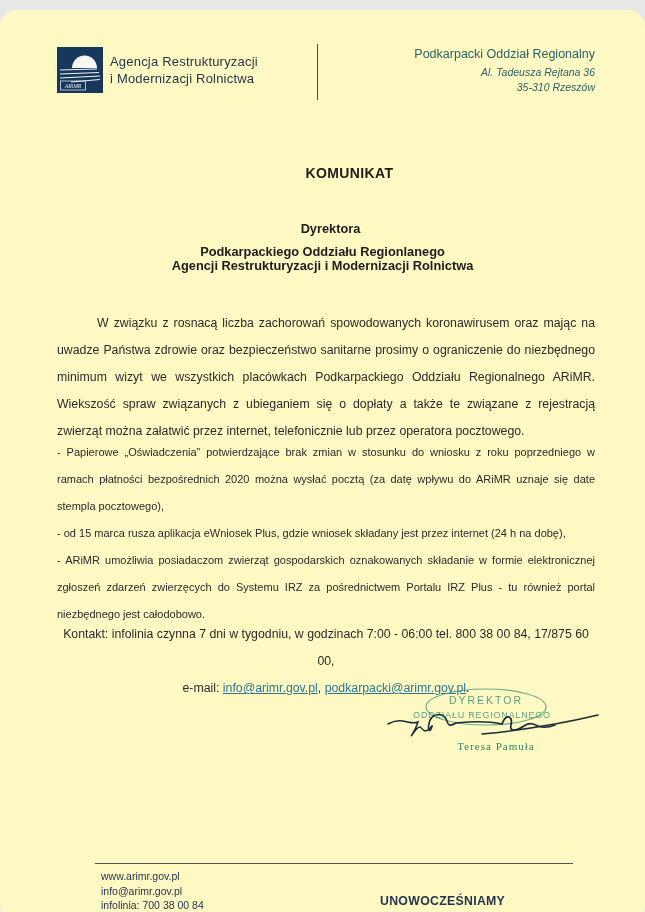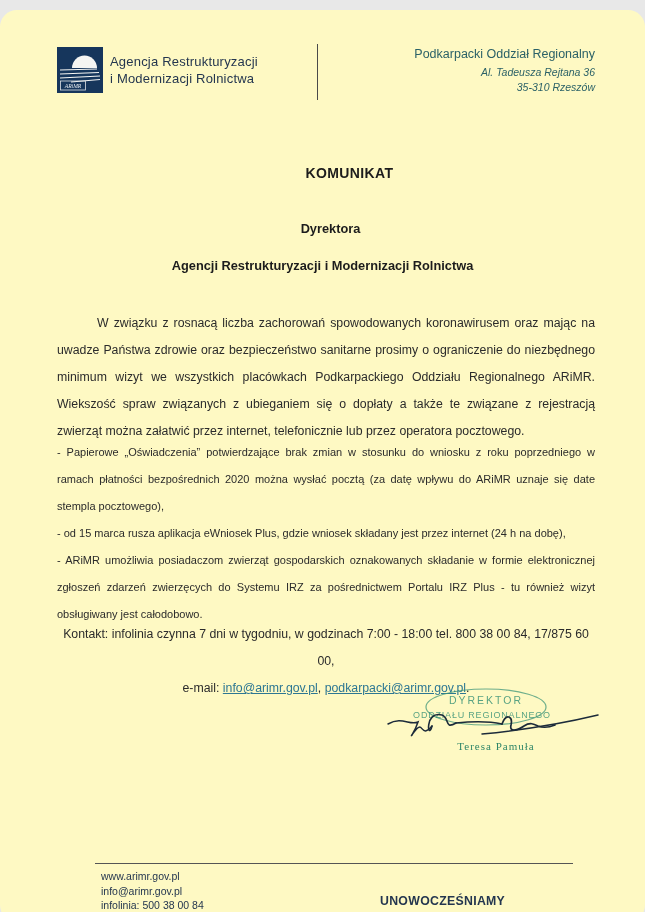--- a/index.html
+++ b/index.html
@@ -96,32 +96,33 @@
   <div class="header-divider"></div>
 
   <div class="office-block">
     <div class="office-line1">Podkarpacki Oddział Regionalny</div>
     <div class="office-line2">Al. Tadeusza Rejtana 36</div>
     <div class="office-line3">35-310 Rzeszów</div>
   </div>
 
   <div class="doc-title">KOMUNIKAT</div>
   <div class="subtitle s1">Dyrektora</div>
+  <div class="subtitle s2">Podkarpackiego Oddziału Regionlanego</div>
   <div class="subtitle s3">Agencji Restrukturyzacji i Modernizacji Rolnictwa</div>
 
   <div class="para1">W związku z rosnacą liczba zachorowań spowodowanych koronawirusem oraz mając na uwadze Państwa zdrowie oraz bezpieczeństwo sanitarne prosimy o ograniczenie do niezbędnego minimum wizyt we wszystkich placówkach Podkarpackiego Oddziału Regionalnego ARiMR. Wiekszość spraw związanych z ubieganiem się o dopłaty a także te związane z rejestracją zwierząt można załatwić przez internet, telefonicznie lub przez operatora pocztowego.</div>
 
   <div class="bullets">
     <p>- Papierowe „Oświadczenia” potwierdzające brak zmian w stosunku do wniosku z roku poprzedniego w ramach płatności bezpośrednich 2020 można wysłać pocztą (za datę wpływu do ARiMR uznaje się date stempla pocztowego),</p>
     <p>- od 15 marca rusza aplikacja eWniosek Plus, gdzie wniosek składany jest przez internet (24 h na dobę),</p>
-    <p>- ARiMR umożliwia posiadaczom zwierząt gospodarskich oznakowanych składanie w formie elektronicznej zgłoszeń zdarzeń zwierzęcych do Systemu IRZ za pośrednictwem Portalu IRZ Plus - tu również wizyt obsługiwany jest całodobowo.</p>
+    <p>- ARiMR umożliwia posiadaczom zwierząt gospodarskich oznakowanych składanie w formie elektronicznej zgłoszeń zdarzeń zwierzęcych do Systemu IRZ za pośrednictwem Portalu IRZ Plus - tu również portal niezbędnego jest całodobowo.</p>
   </div>
 
   <div class="contact">
-    <div>Kontakt:   infolinia czynna 7 dni w tygodniu, w godzinach 7:00 - 18:00 tel. 800 38 00 84, 17/875 60 00,</div>
+    <div>Kontakt:   infolinia czynna 7 dni w tygodniu, w godzinach 7:00 - 06:00 tel. 800 38 00 84, 17/875 60 00,</div>
     <div>
       <span>e-mail: </span><a href="#">info@arimr.gov.pl</a><span>, </span><a href="#">podkarpacki@arimr.gov.pl</a><span>.</span>
     </div>
   </div>
 
   <div class="stamp">
     <svg width="220" height="85" viewBox="0 0 220 85">
       <ellipse cx="102" cy="25" rx="60" ry="18" fill="none" stroke="#3c9478" stroke-width="1.2" opacity="0.75"></ellipse>
       <text x="102" y="22" text-anchor="middle" font-size="10.5" letter-spacing="2" fill="#3c9478" opacity="0.85">DYREKTOR</text>
       <text x="98" y="36" text-anchor="middle" font-size="9" letter-spacing="0.8" fill="#3c9478" opacity="0.85">ODDZIAŁU REGIONALNEGO</text>
@@ -134,21 +135,21 @@
       </g>
       <text x="112" y="68" text-anchor="middle" font-size="11" letter-spacing="1" fill="#2f8668" font-family="Liberation Serif, serif">Teresa Pamuła</text>
     </svg>
   </div>
 
   <div class="footer-rule"></div>
 
   <div class="footer-left">
     <div>www.arimr.gov.pl</div>
     <div>info@arimr.gov.pl</div>
-    <div>infolinia: 500 38 00 84</div>
+    <div>infolinia: 700 38 00 84</div>
   </div>
 
   <div class="footer-right">
     <div class="frt">UNOWOCZEŚNIAMY</div>
     <div class="frs">rolnictwo i obszary wiejskie</div>
   </div>
 
 </div>
 
 </body></html>

